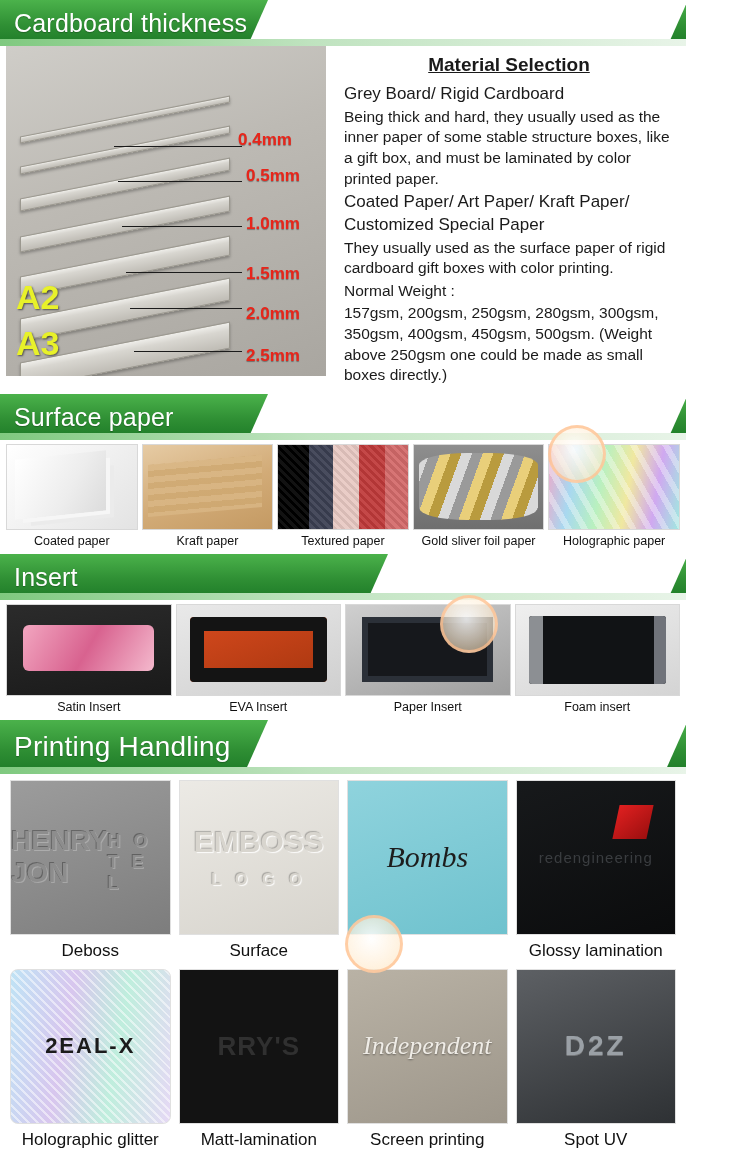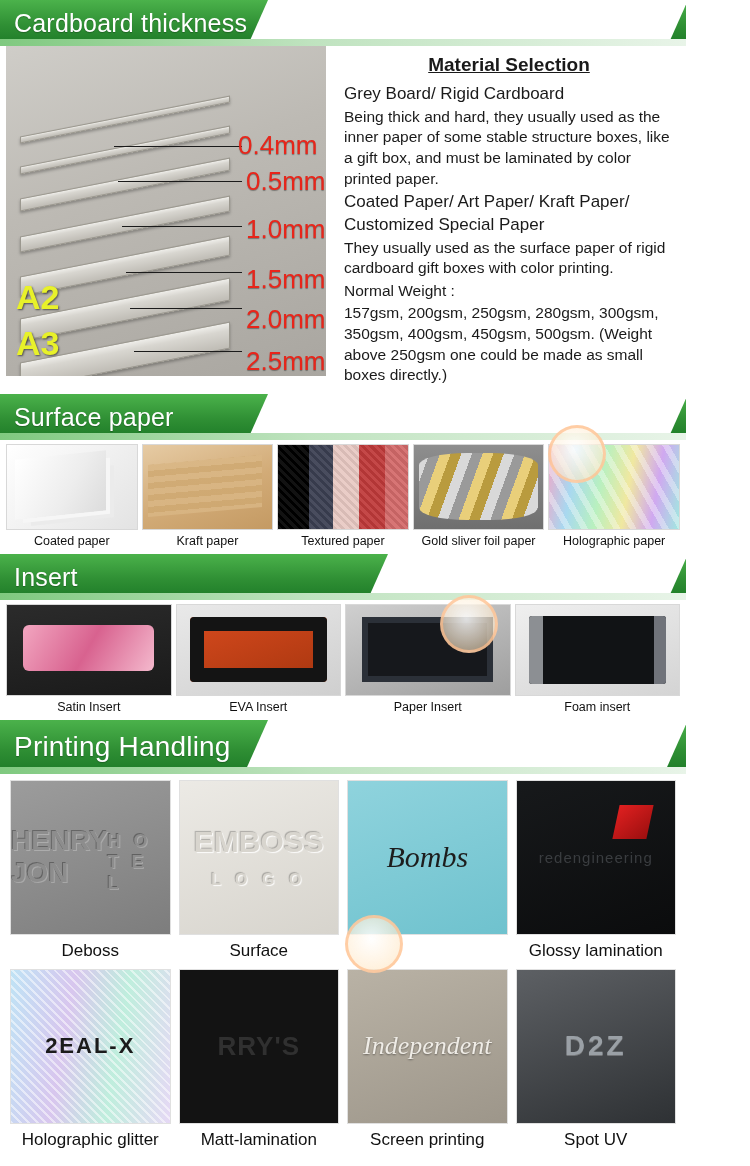--- a/index.html
+++ b/index.html
@@ -77,22 +77,22 @@
   .sheet {
     position: absolute;
     background: linear-gradient(to bottom,#efeeea 0%, #d8d6d0 30%, #bfbcb5 100%);
     border: 1px solid #9b988f;
     transform: skewY(-11deg);
     box-shadow: 0 2px 3px rgba(0,0,0,.28);
   }
   .lbl {
     position: absolute;
     color: #e8251a;
-    font-weight: normal;
-    font-size: 26px;
+    font-weight: bold;
+    font-size: 17px;
     text-shadow: 0 1px 1px rgba(0,0,0,.35);
     z-index: 6;
   }
   .leader {
     position: absolute;
     height: 1px;
     background: #1b1b1b;
     z-index: 5;
   }
   .axx {
@@ -213,21 +213,21 @@
       align-items:center; justify-content:center; color:#d8d5ce; font-weight:bold;
       text-shadow: 1px 1px 1px rgba(255,255,255,.9), -1px -1px 1px rgba(0,0,0,.25); }
   .h-foil { background: linear-gradient(160deg,#8fd3dd 0%,#6fc2ce 100%); }
   .h-foil .txt { position:absolute; inset:0; display:flex; align-items:center; justify-content:center;
       color:#1d1d1d; font-family:"Liberation Serif", serif; font-style:italic; font-size:30px; }
   .h-gloss { background: linear-gradient(160deg,#17191b 0%,#0b0c0d 100%); }
   .h-gloss .txt { position:absolute; inset:0; display:flex; align-items:center; justify-content:center;
       color:#3a3d40; font-size:15px; letter-spacing:1px; }
   .h-gloss .mark { position:absolute; right:16%; top:16%; width:34px; height:34px;
       background: linear-gradient(135deg,#e02020,#9c0f0f); transform: skewX(-12deg); }
-  .h-glitter { background: linear-gradient(100deg,#bfe3f5 0%,#d8c6ee 35%,#bfeedd 65%,#e6d8f5 100%); }
+  .h-glitter { background: linear-gradient(100deg,#bfe3f5 0%,#d8c6ee 35%,#bfeedd 65%,#e6d8f5 100%); border-radius: 8px; }
   .h-glitter::after { content:""; position:absolute; inset:0;
       background: repeating-linear-gradient(45deg, rgba(255,255,255,.5) 0 2px, rgba(255,255,255,0) 2px 6px); }
   .h-glitter .txt { position:absolute; inset:0; display:flex; align-items:center; justify-content:center;
       color:#1b1b1b; font-weight:bold; font-size:22px; letter-spacing:2px; z-index:2; }
   .h-matt { background: #131313; }
   .h-matt .txt { position:absolute; inset:0; display:flex; align-items:center; justify-content:center;
       color:#303030; font-weight:bold; font-size:26px; letter-spacing:1px; }
   .h-screen { background: linear-gradient(160deg,#b9b2a5 0%,#9d968a 100%); }
   .h-screen .txt { position:absolute; inset:0; display:flex; align-items:center; justify-content:center;
       color:#efece6; font-family:"Liberation Serif", serif; font-style:italic; font-size:26px;

